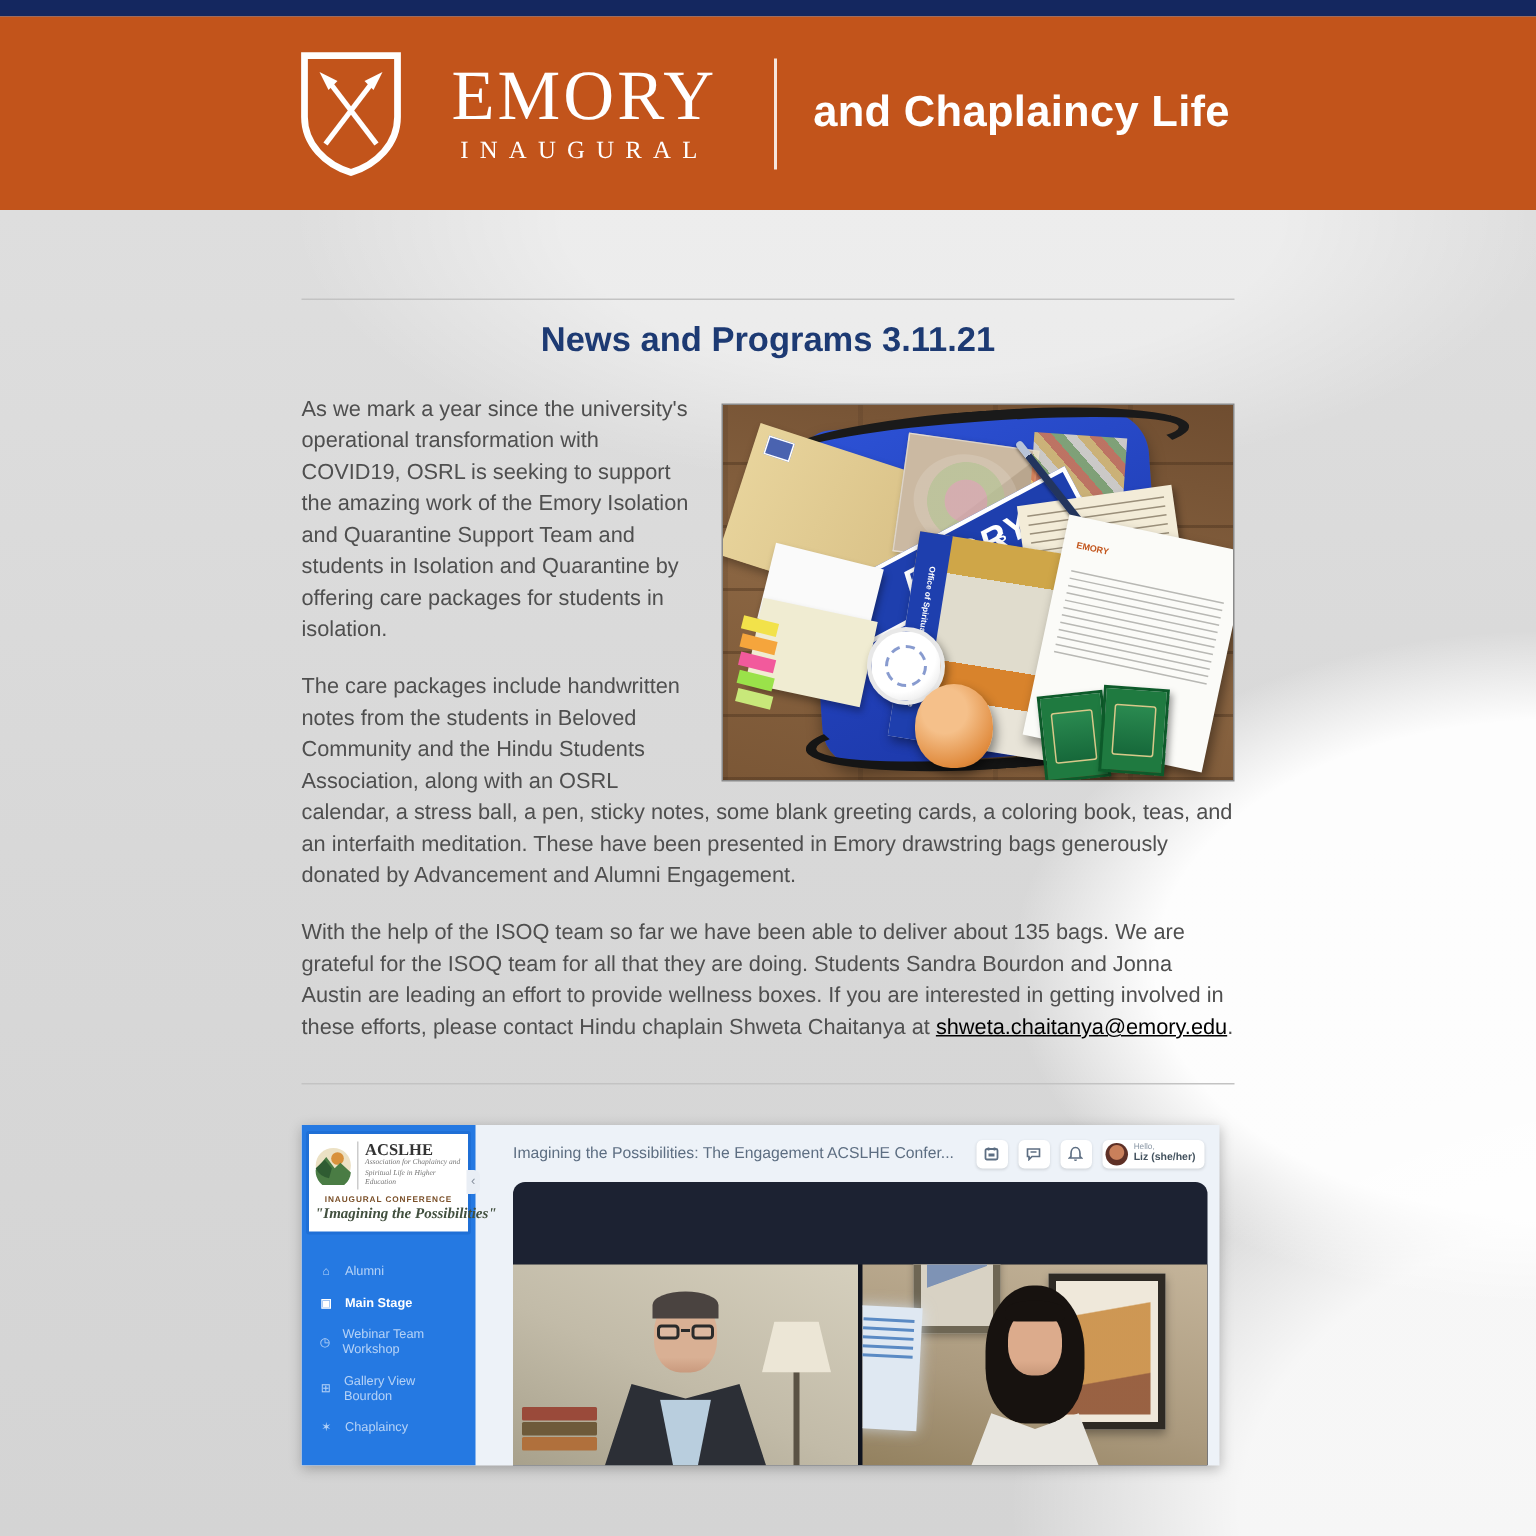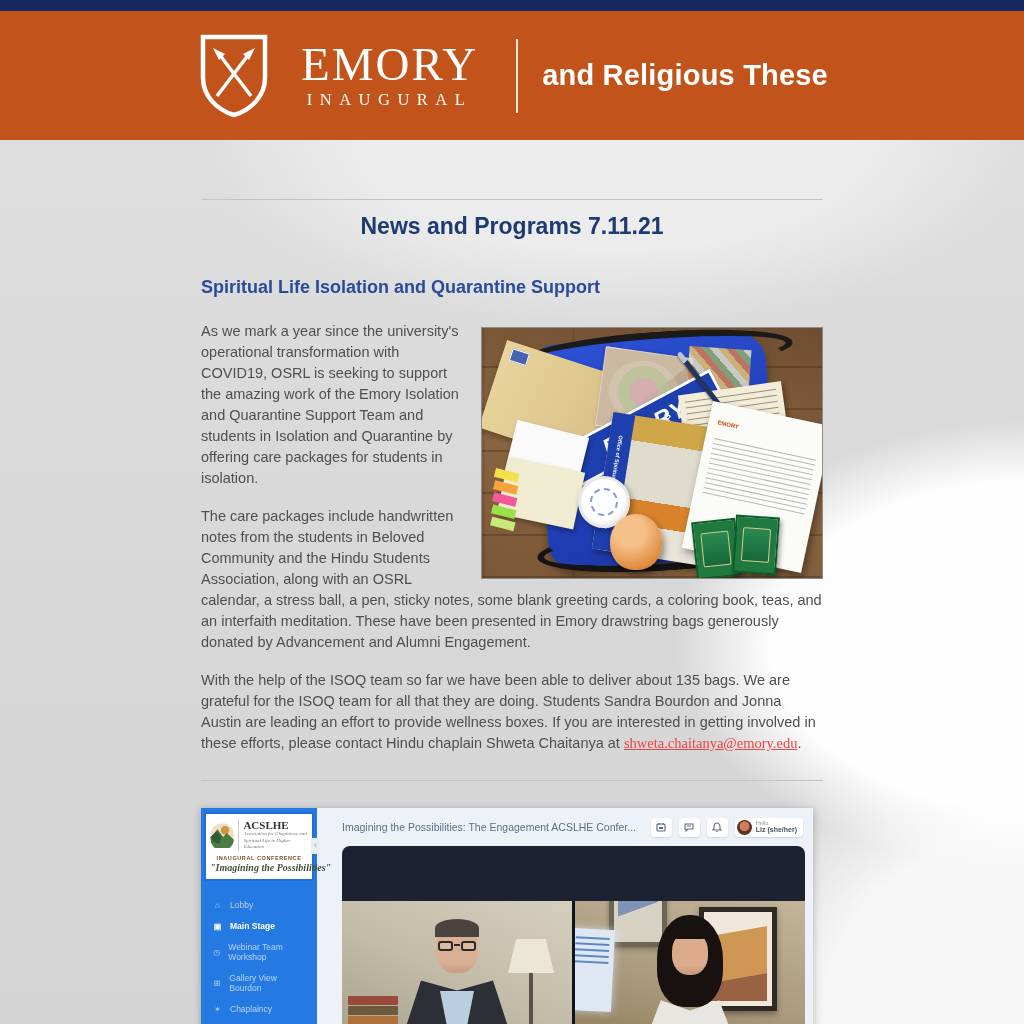--- a/index.html
+++ b/index.html
@@ -22,21 +22,21 @@
   .banner-divider { width:2px; height:74px; background:rgba(255,255,255,.85); margin:0 24px 0 38px; }
   .office { color:#fff; font-weight:bold; font-size:29px; line-height:31px; letter-spacing:.2px; }
   
   .content { width:622px; margin:0 auto; }
   hr.rule { border:none; border-top:1px solid #c3c3c3; }
   .rule-top { margin-top:59px; }
   .page-title { margin-top:13px; text-align:center; color:#1d3a73; font-size:23px; font-weight:bold; }
   .section-heading { margin-top:37px; color:#2a4a9c; font-size:18px; font-weight:bold; }
   .article { margin-top:23px; color:#4f4f4f; font-size:14.5px; line-height:21px; }
   .article p { margin-bottom:17px; }
-  .article a { color:#ef4444; text-decoration:underline;font-family:Liberation Serif, serif; }
+  .article a { color:#000000; text-decoration:underline; }
   
   .photo {
     float:right; width:342px; height:252px; margin:6px 0 10px 14px;
     position:relative; overflow:hidden; border:1px solid #8a8a8a;
     background:
       repeating-linear-gradient(0deg, rgba(62,40,22,.35) 0 2px, rgba(0,0,0,0) 2px 42px),
       repeating-linear-gradient(90deg, rgba(0,0,0,.08) 0 3px, rgba(0,0,0,0) 3px 90px),
       linear-gradient(12deg,#7b5736 0%, #8a6542 45%, #6f4d30 100%);
   }
   .photo * { position:absolute; }
@@ -189,28 +189,27 @@
     <line x1="50" y1="20" x2="18" y2="62" stroke="#ffffff" stroke-width="3.5"></line>
     <path d="M14 14 L26 20 L20 26 Z" fill="#ffffff"></path>
     <path d="M56 14 L44 20 L50 26 Z" fill="#ffffff"></path>
   </svg>
   <div class="wordmark">
     <div class="emory">EMORY</div>
     <div class="univ">INAUGURAL</div>
   </div>
   <div class="banner-divider"></div>
   <div class="office">
-    <div>and Religious These</div>
+    <div>and Chaplaincy Life</div>
   </div>
 </header>
 
 <main class="content">
   <hr class="rule rule-top">
-  <h1 class="page-title">News and Programs 7.11.21</h1>
-  <h2 class="section-heading">Spiritual Life Isolation and Quarantine Support</h2>
+  <h1 class="page-title">News and Programs 3.11.21</h1>
 
   <div class="article">
 
     <div class="photo">
       <div class="bag"></div>
       <div class="envelope">
           <span class="stamp"></span>
         </div>
       <div class="cards"></div>
       <div class="cards2"></div>
@@ -287,21 +286,21 @@
             <div class="acslhe-sub">Spiritual Life in Higher Education</div>
           </div>
         </div>
         <div class="conf-label">INAUGURAL CONFERENCE</div>
         <div class="conf-title">"Imagining the Possibilities"</div>
         <div class="collapse">‹</div>
       </div>
       <nav class="menu">
         <div class="menu-item">
             <span class="mi">⌂</span>
-            <span>Lobby</span>
+            <span>Alumni</span>
           </div>
         <div class="menu-item active">
             <span class="mi">▣</span>
             <span>Main Stage</span>
           </div>
         <div class="menu-item">
             <span class="mi">◷</span>
             <span>Webinar Team Workshop</span>
           </div>
         <div class="menu-item">

